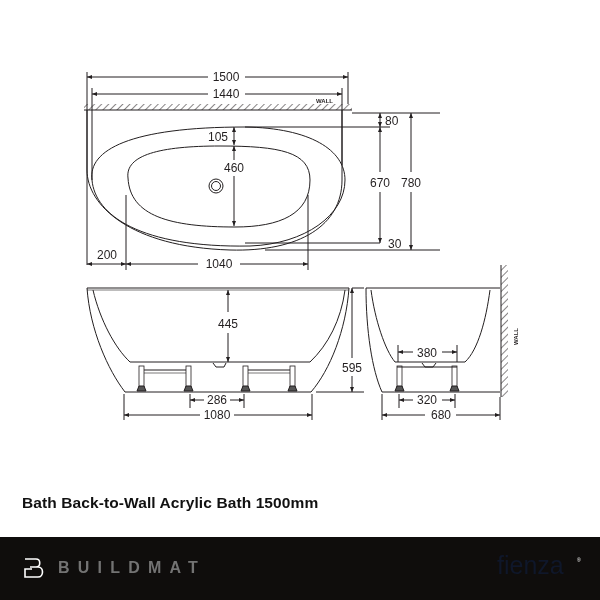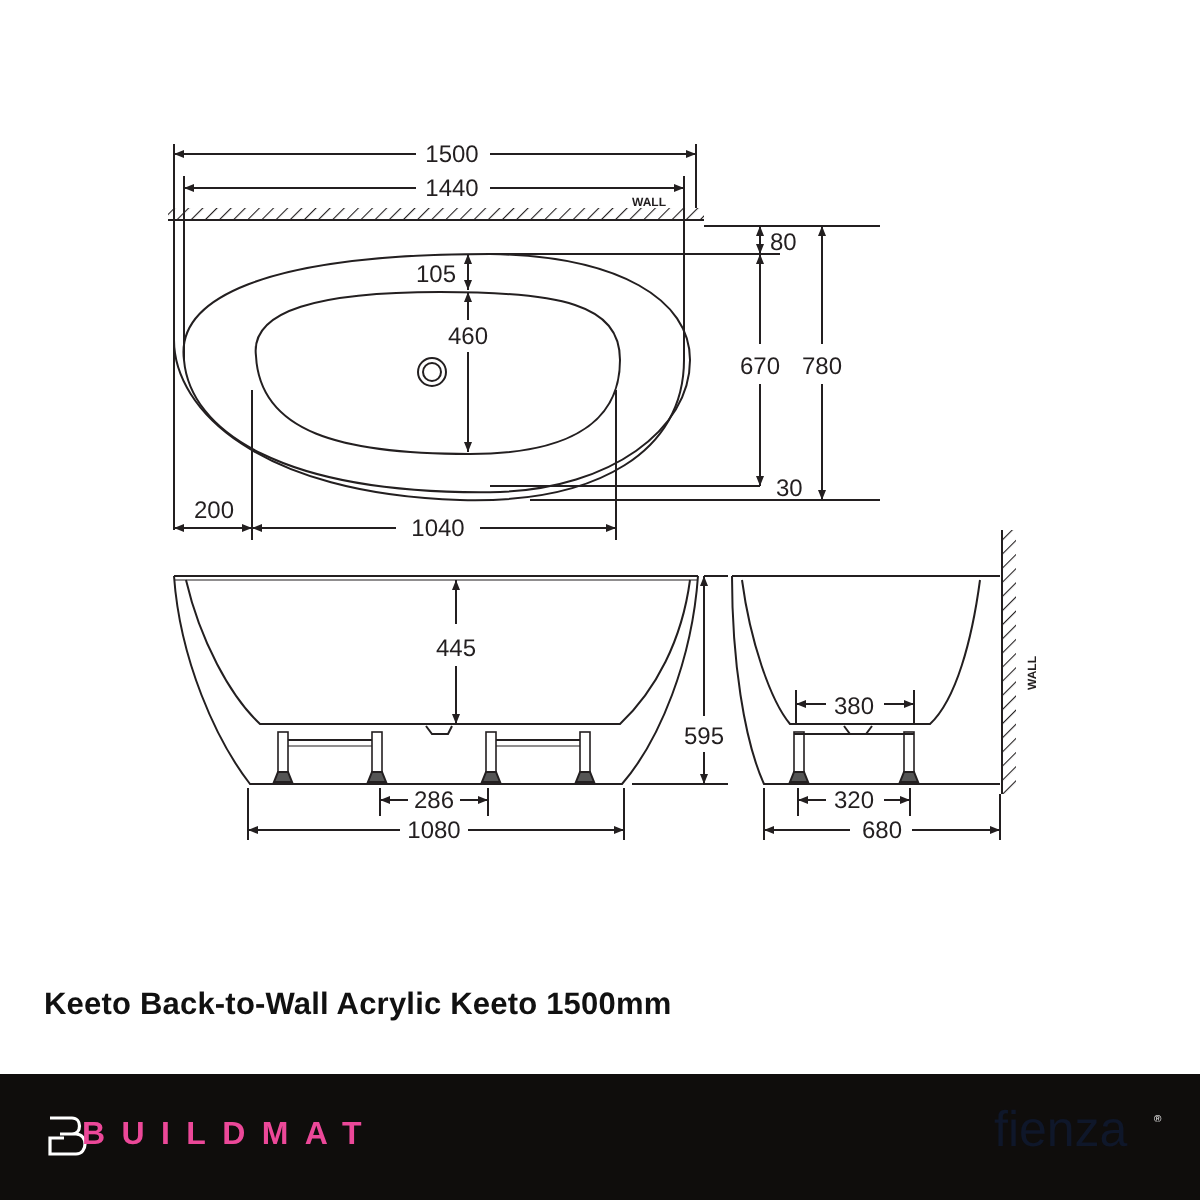--- a/index.html
+++ b/index.html
@@ -3,21 +3,21 @@
 <meta charset="utf-8">
 <style>
   html, body { margin:0; padding:0; background:#ffffff; }
   body { width:600px; height:600px; position:relative; overflow:hidden; font-family:"Liberation Sans", sans-serif; }
   #drawing { position:absolute; left:0; top:0; width:600px; height:480px; }
   .dim { font-family:"Liberation Sans", sans-serif; font-size:12px; fill:#231f20; }
   .wall-label { font-family:"Liberation Sans", sans-serif; font-size:6px; font-weight:bold; fill:#231f20; }
   .title { position:absolute; left:22px; top:494px; font-size:15.5px; font-weight:bold; color:#111111; letter-spacing:0.1px; }
   .footer { position:absolute; left:0; top:537px; width:600px; height:63px; background:#0f0d0c; }
   .bm-logo { position:absolute; left:24px; top:558px; width:22px; height:20px; }
-  .bm-text { position:absolute; left:41px; top:559px; color:#ec4899; font-size:16px; font-weight:bold; letter-spacing:8.2px; }
+  .bm-text { position:absolute; left:58px; top:559px; color:#737373; font-size:16px; font-weight:bold; letter-spacing:8.2px; }
   .fz-text { position:absolute; left:497px; top:551px; color:#0f172a; font-size:25px; }
   .fz-reg { position:absolute; left:577px; top:557px; color:#ffffff; font-size:5px; }
 </style>
 </head>
 <body>
 
 <svg id="drawing" viewBox="0 0 600 480" xmlns="http://www.w3.org/2000/svg">
   <defs>
     <pattern id="hatch" width="5" height="5" patternUnits="userSpaceOnUse" patternTransform="rotate(45)">
       <line x1="0" y1="0" x2="0" y2="5" stroke="#231f20" stroke-width="1.1"></line>
@@ -175,21 +175,21 @@
     <line x1="456" y1="415" x2="500" y2="415" marker-end="url(#arr)"></line>
   </g>
   <g>
     <text class="dim" x="427" y="357" text-anchor="middle">380</text>
     <text class="dim" x="427" y="404" text-anchor="middle">320</text>
     <text class="dim" x="441" y="419" text-anchor="middle">680</text>
     <text class="wall-label" x="0" y="0" transform="translate(518,345) rotate(-90)">WALL</text>
   </g>
 </svg>
 
-<div class="title">Keeto Back-to-Wall Acrylic Keeto 1500mm</div>
+<div class="title">Bath Back-to-Wall Acrylic Bath 1500mm</div>
 
 <div class="footer"></div>
 <svg class="bm-logo" viewBox="0 0 22 20" xmlns="http://www.w3.org/2000/svg">
   <path d="M1,1 L12,1 C17,1 17,9 12,9 L6,9 L14,9 C20,9 20,19 14,19 L1,19 L1,11 L8,11" fill="none" stroke="#ffffff" stroke-width="1.6"></path>
 </svg>
 <div class="bm-text">BUILDMAT</div>
 <div class="fz-text">fienza</div>
 <div class="fz-reg">®</div>
 
 </body></html>

